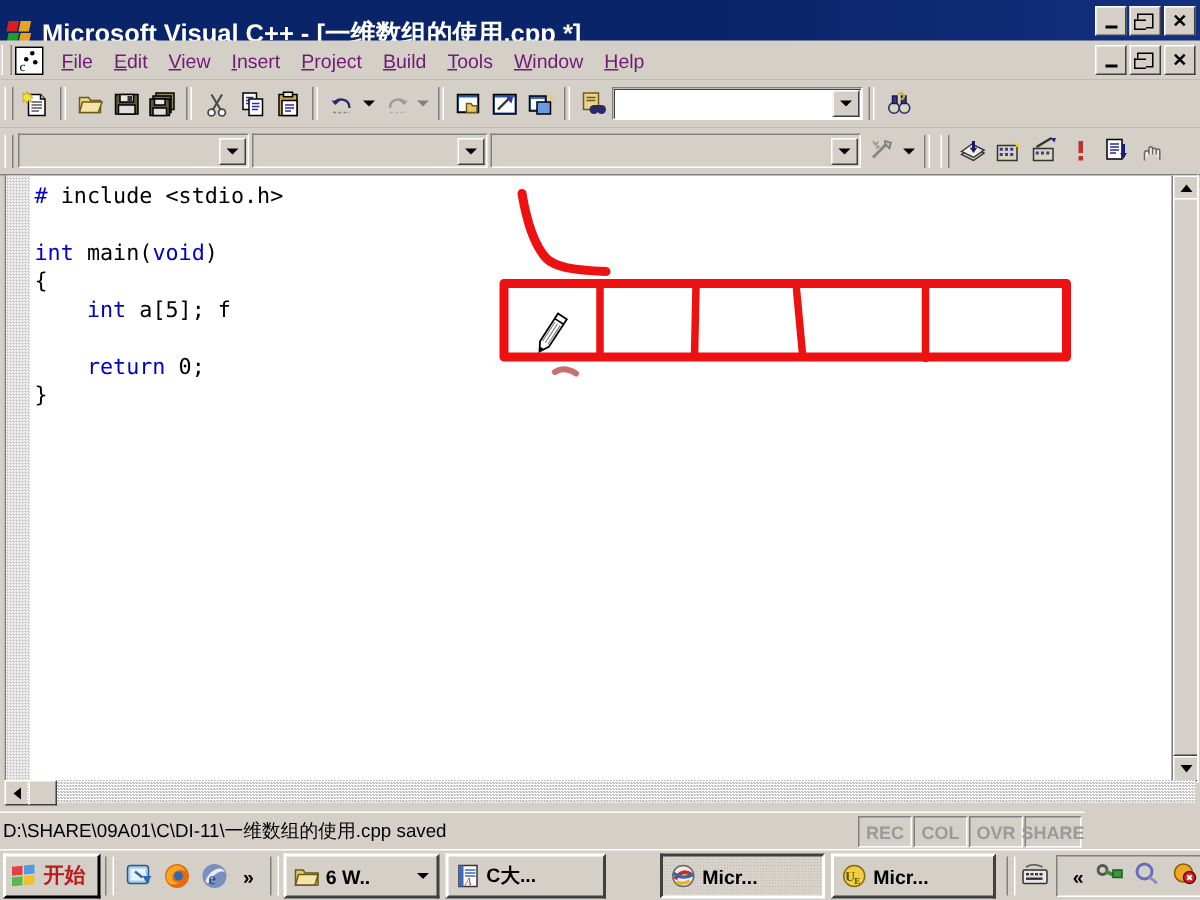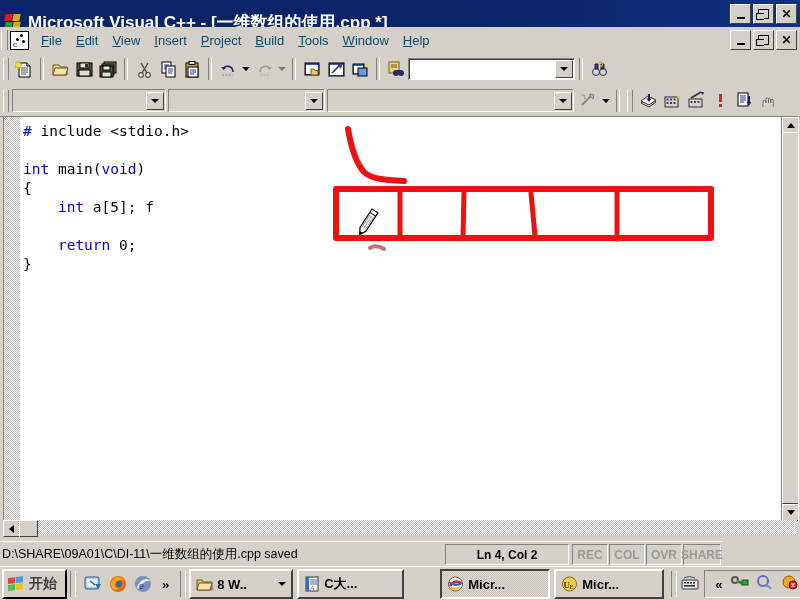--- a/index.html
+++ b/index.html
@@ -54,21 +54,21 @@
      border-left:1px solid #fff;border-right:1px solid #808080;}
   .doc-ico{
     width:17px;height:17px;background:#ffffff;border:1px solid #000;
     margin-right:5px;position:relative;flex:0 0 auto;
   }
   .doc-ico:after{content:"c";position:absolute;left:2px;bottom:0px;font-size:9px;
      color:#000;font-family:"Liberation Serif",serif;}
   .doc-ico .dot{position:absolute;width:3px;height:3px;background:#000;border-radius:50%;}
   .doc-ico .d1{left:9px;top:2px;} .doc-ico .d2{left:5px;top:6px;} .doc-ico .d3{left:11px;top:8px;}
   .menu-items{display:flex;align-items:center;}
-  .mitem{font-size:13px;color:#0c4a6e;padding:2px 7px;white-space:nowrap;cursor:default;}
+  .mitem{font-size:13px;color:#701a75;padding:2px 7px;white-space:nowrap;cursor:default;}
   .mitem u{text-decoration:underline;}
   .menubar .title-btns{top:3px;}
 
   
   .toolbar1{
     position:absolute;left:0;top:53px;width:800px;height:32px;
     background:#d4d0c8;display:flex;align-items:center;
     border-bottom:1px solid #808080;
   }
   .toolbar2{
@@ -177,21 +177,21 @@
     position:absolute;left:0;top:566px;width:800px;height:34px;
     background:#d4d0c8;border-top:1px solid #ffffff;
     display:flex;align-items:center;
   }
   .startbtn{
     height:26px;margin-left:2px;padding:0 8px 0 4px;
     background:#d4d0c8;border:2px outset #e8e8e8;
     border-color:#ffffff #404040 #404040 #ffffff;border-width:2px;
     display:flex;align-items:center;gap:4px;flex:0 0 auto;
   }
-  .start-lbl{font-size:14px;font-weight:bold;color:#404040;font-family:"DejaVu Sans",sans-serif;}
+  .start-lbl{font-size:14px;font-weight:bold;color:#b91c1c;font-family:"DejaVu Sans",sans-serif;}
   .flag{width:17px;height:15px;position:relative;flex:0 0 auto;transform:skewY(-6deg);}
   .flag i{position:absolute;width:7px;height:6px;display:block;}
   .flag .f1{left:0;top:0;background:#e34040;}
   .flag .f2{left:8px;top:0;background:#4f9ae0;}
   .flag .f3{left:0;top:7px;background:#58b94e;}
   .flag .f4{left:8px;top:7px;background:#f0c02a;}
   .tb-sep{width:4px;height:26px;margin:0 3px;
      border-left:1px solid #808080;border-right:1px solid #fff;flex:0 0 auto;}
   .qlaunch{display:flex;align-items:center;gap:5px;padding:0 4px;flex:0 0 auto;}
   .qicon{width:20px;height:20px;border-radius:3px;flex:0 0 auto;position:relative;}
@@ -557,21 +557,20 @@
   <div class="hscroll">
     <div class="sbtn" style="position:absolute;left:0;top:0;">
         <div class="tri-lf"></div>
       </div>
     <div class="sb-track" style="position:absolute;left:15px;top:0;right:0;height:15px;"></div>
     <div class="sb-thumb" style="position:absolute;left:16px;top:0;width:17px;height:15px;"></div>
   </div>
 
   <div class="statusbar">
     <div class="st-main">D:\SHARE\09A01\C\DI-11\一维数组的使用.cpp saved</div>
-    <div class="st-pane" style="width:122px;">Ln 4, Col 2</div>
     <div class="st-ind">REC</div>
     <div class="st-ind">COL</div>
     <div class="st-ind">OVR</div>
     <div class="st-ind" style="width:36px;margin-right:2px;">SHARE</div>
   </div>
 
   <div class="taskbar">
     <div class="startbtn">
       <div class="flag">
         <i class="f1"></i>
@@ -608,21 +607,21 @@
       </div>
       <span class="chev">»</span>
     </div>
     <div class="tb-sep"></div>
 
     <div class="taskitem" style="width:90px;">
       <svg width="17" height="15" viewBox="0 0 17 15">
         <path d="M1 3h5l1.5 2H16v8H1z" fill="#e8c868" stroke="#6b5a1a"></path>
         <path d="M3 6h13l-2 7H1z" fill="#f5e3a8" stroke="#6b5a1a"></path>
       </svg>
-      <span style="font-weight:bold;">8 W..</span>
+      <span style="font-weight:bold;">6 W..</span>
       <span class="arrow-d" style="margin-left:auto;"></span>
     </div>
 
     <div class="taskitem" style="width:93px;">
       <svg width="16" height="16" viewBox="0 0 16 16">
         <rect x="2" y="1" width="12" height="14" fill="#fff" stroke="#333"></rect>
         <rect x="2" y="1" width="3" height="14" fill="#3a6ac0"></rect>
         <g stroke="#3a6ac0">
             <path d="M6 4h7M6 6h7M6 8h7"></path>
           </g>

